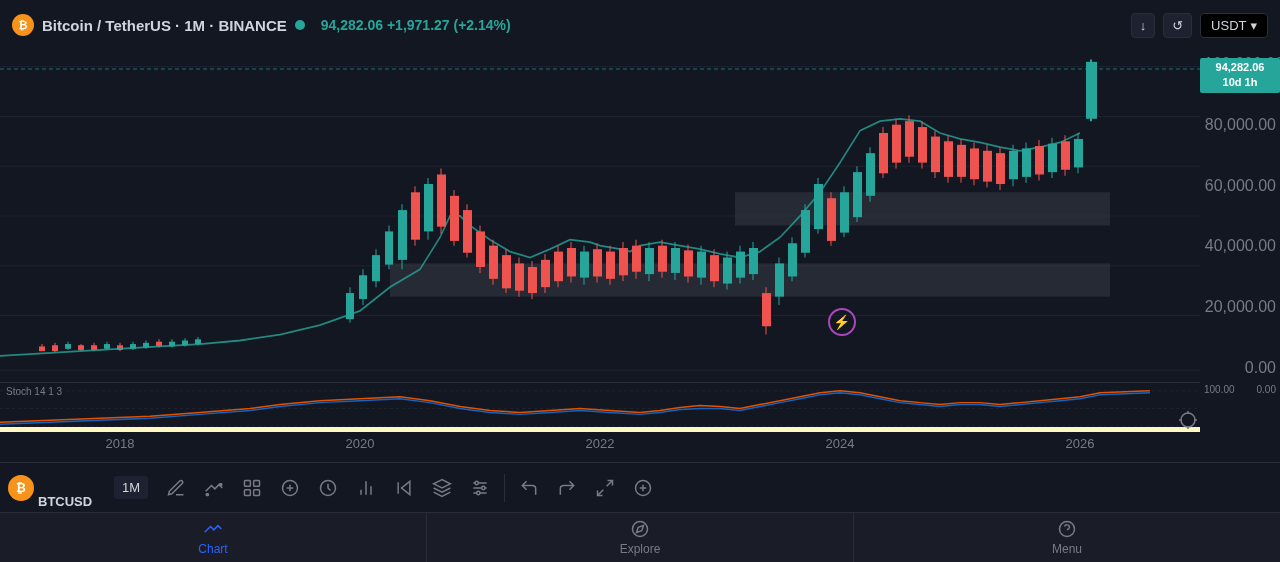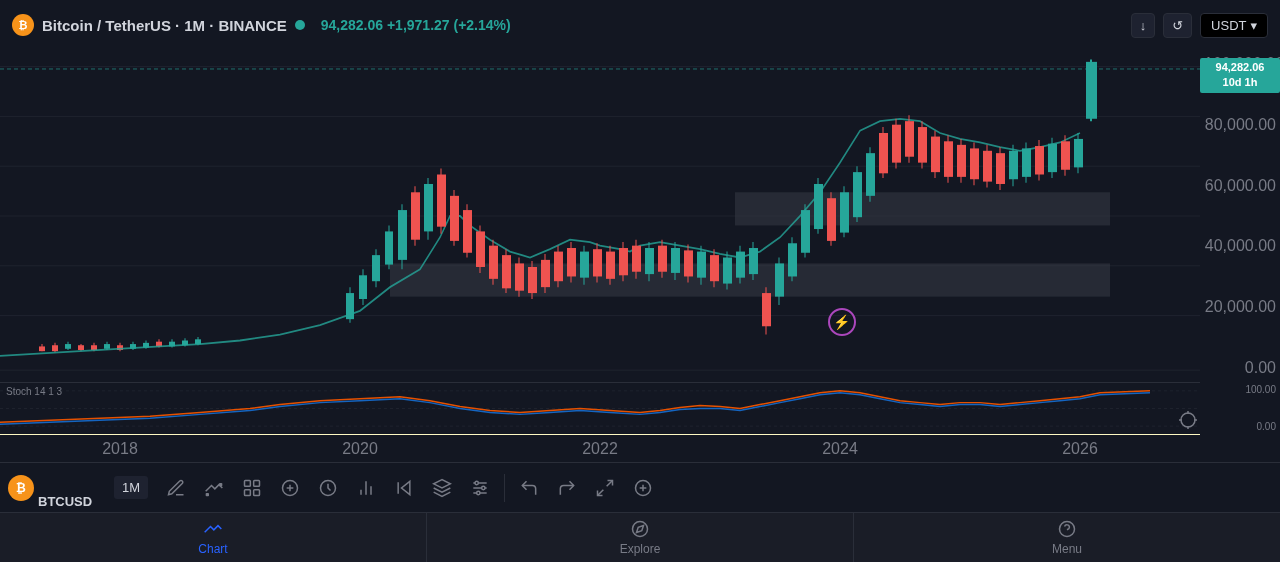--- a/index.html
+++ b/index.html
@@ -147,41 +147,41 @@
       padding: 2px 4px;
       border-radius: 2px;
       text-align: center;
       line-height: 1.4;
       z-index: 5;
     }
 
     
     .time-axis {
       position: absolute;
-      bottom: 0;
+      bottom: 7px;
       left: 0;
       right: 80px;
       height: 28px;
       display: flex;
       align-items: center;
       justify-content: space-around;
-      font-size: 16px;
-      color: #787b86;
-      border-top: 1px solid #fef9c3;
+      font-size: 13px;
+      color: #787b86;
+      border-top: 5px solid #fef9c3;
     }
 
     
     .stoch-axis {
       position: absolute;
       right: 0;
       bottom: 28px;
       width: 80px;
       height: 52px;
       display: flex;
-      flex-direction: column;
+      flex-direction: row;
       justify-content: space-between;
       padding: 2px 4px;
       font-size: 10px;
       color: #787b86;
       text-align: right;
     }
 
     
     .chart-svg {
       width: 100%;

